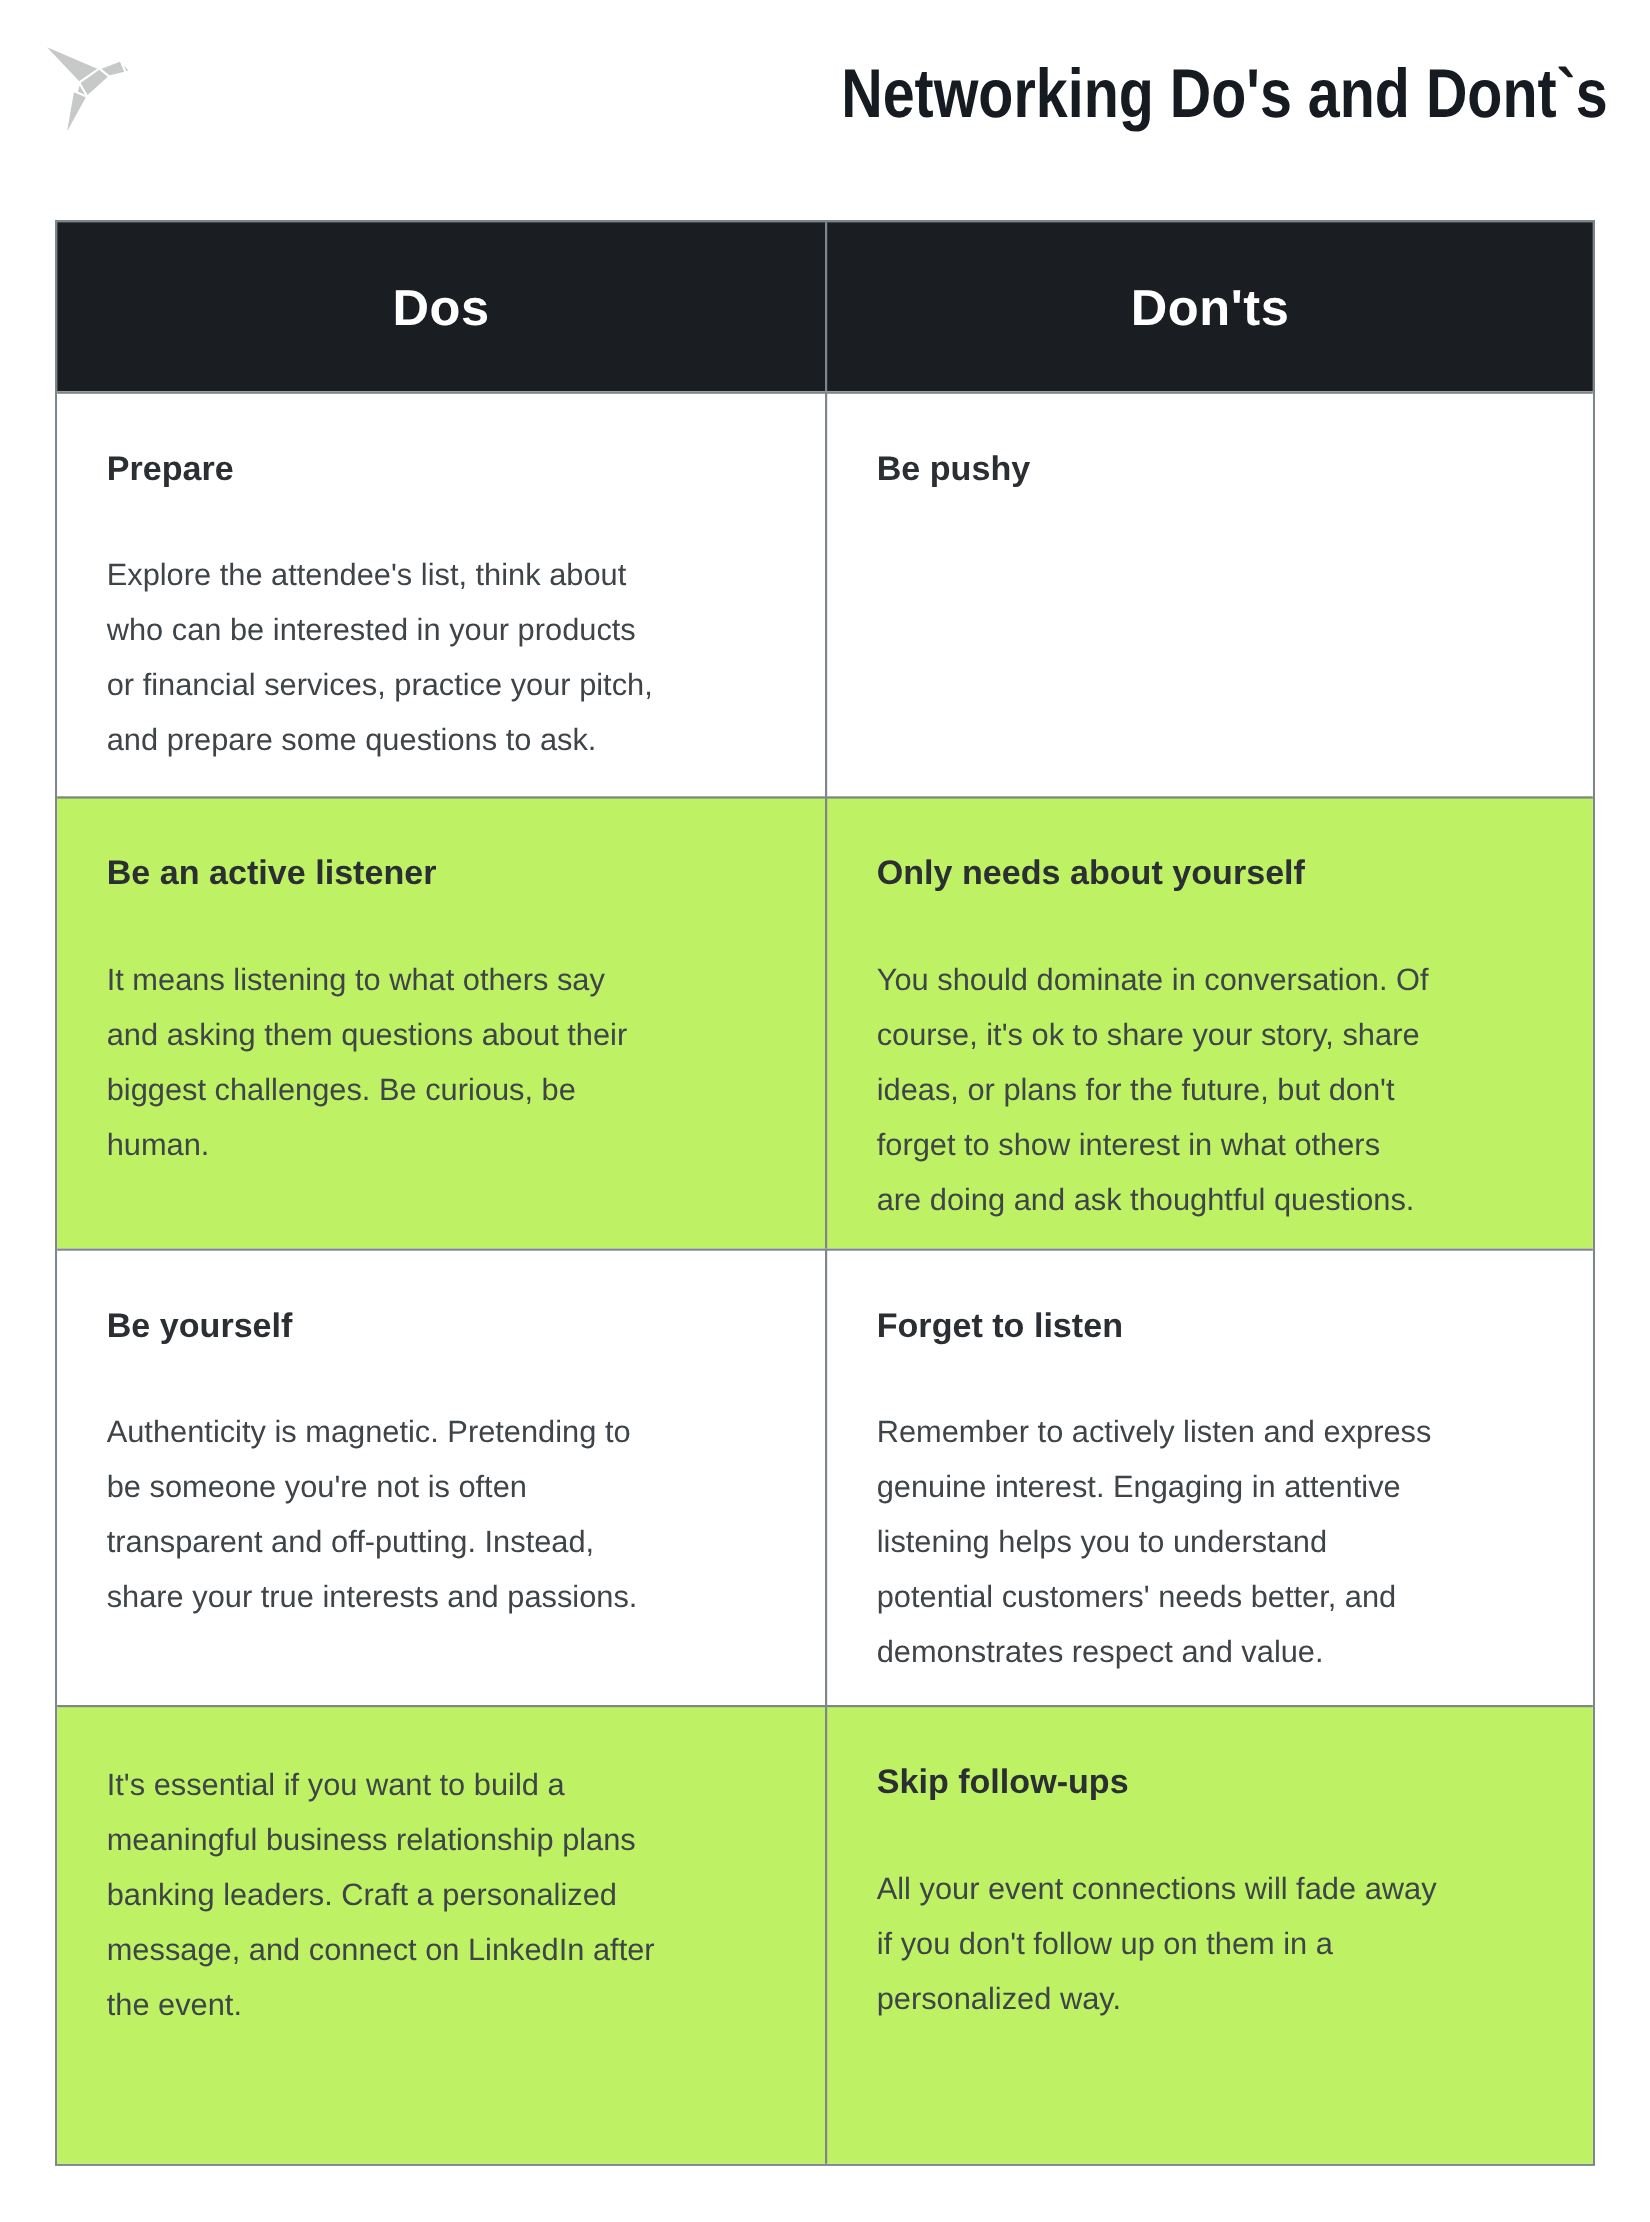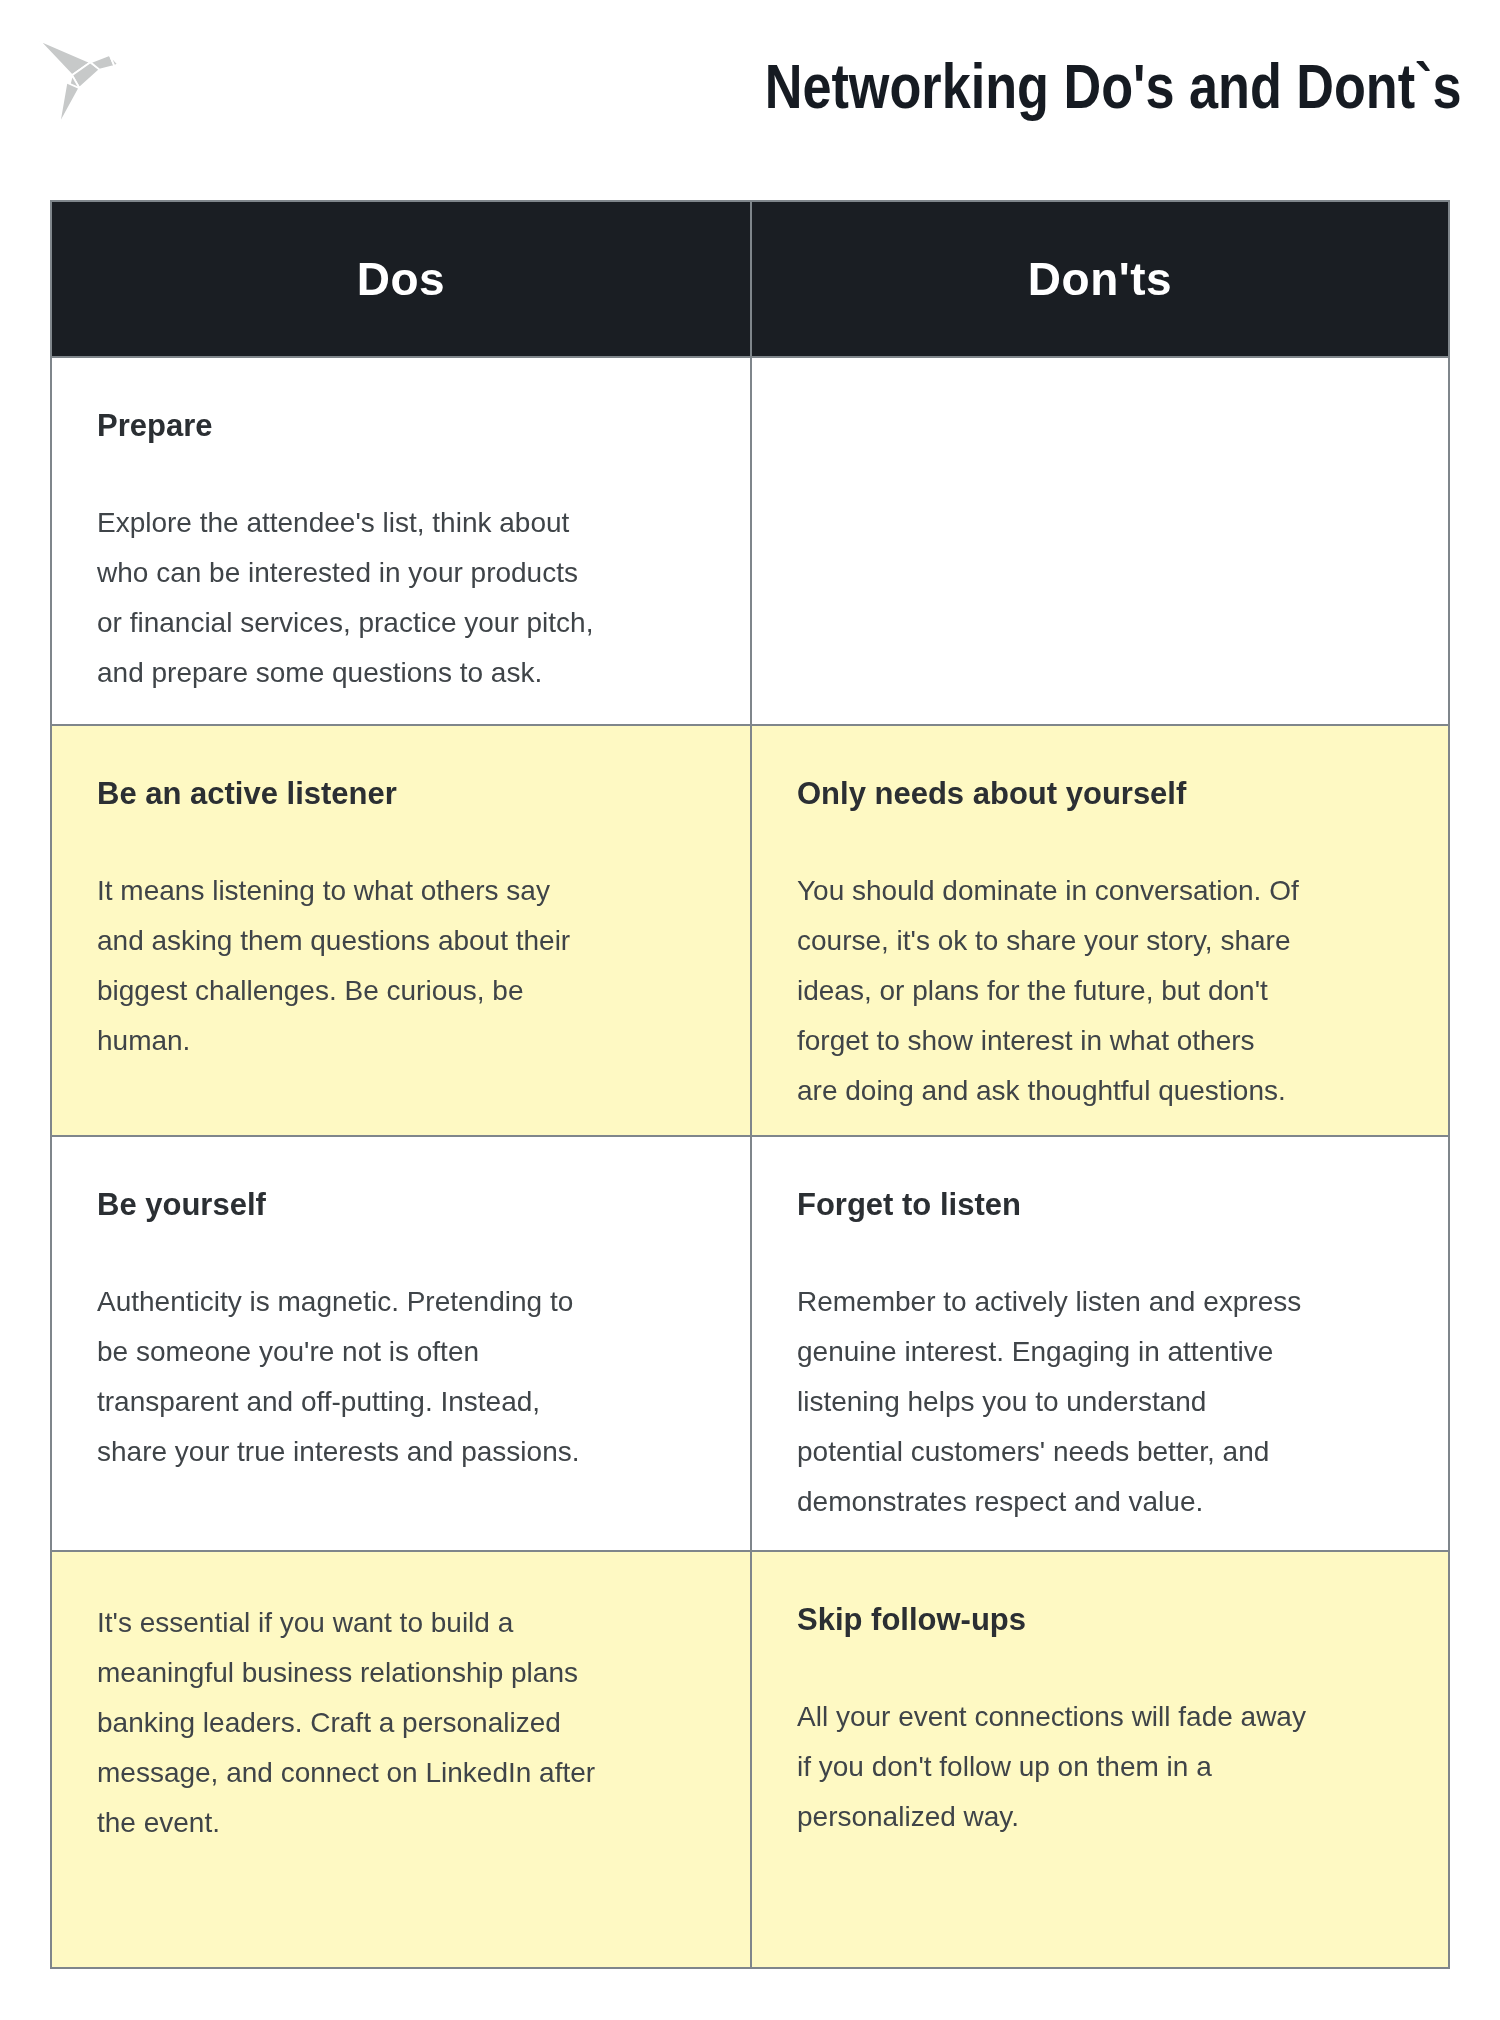--- a/index.html
+++ b/index.html
@@ -48,21 +48,21 @@
     letter-spacing:0.5px;
   }
   .cell{
     box-sizing:border-box;
     padding:46px 55px 0 45px;
     overflow:hidden;
     background:#ffffff;
   }
   .col2{border-left:2px solid #7f868b;}
   .rowline{border-top:2px solid #7f868b;}
-  .row-alt{background:#fef9c3;}
+  .row-alt{background:#bef264;}
   .cell h3{
     margin:0 0 50px 0;
     font-size:31px;
     line-height:44px;
     font-weight:bold;
     color:#2b2f33;
   }
   .cell p{
     margin:0;
     font-size:28px;
@@ -100,20 +100,21 @@
   </div>
 
   <div class="cell rowline">
     <h3>Prepare</h3>
     <p>Explore the attendee's list, think about
 who can be interested in your products
 or financial services, practice your pitch,
 and prepare some questions to ask.</p>
   </div>
   <div class="cell rowline col2">
+    <h3>Be pushy</h3>
   </div>
 
   <div class="cell rowline row-alt">
     <h3>Be an active listener</h3>
     <p>It means listening to what others say
 and asking them questions about their
 biggest challenges. Be curious, be
 human.</p>
   </div>
   <div class="cell rowline col2 row-alt">

